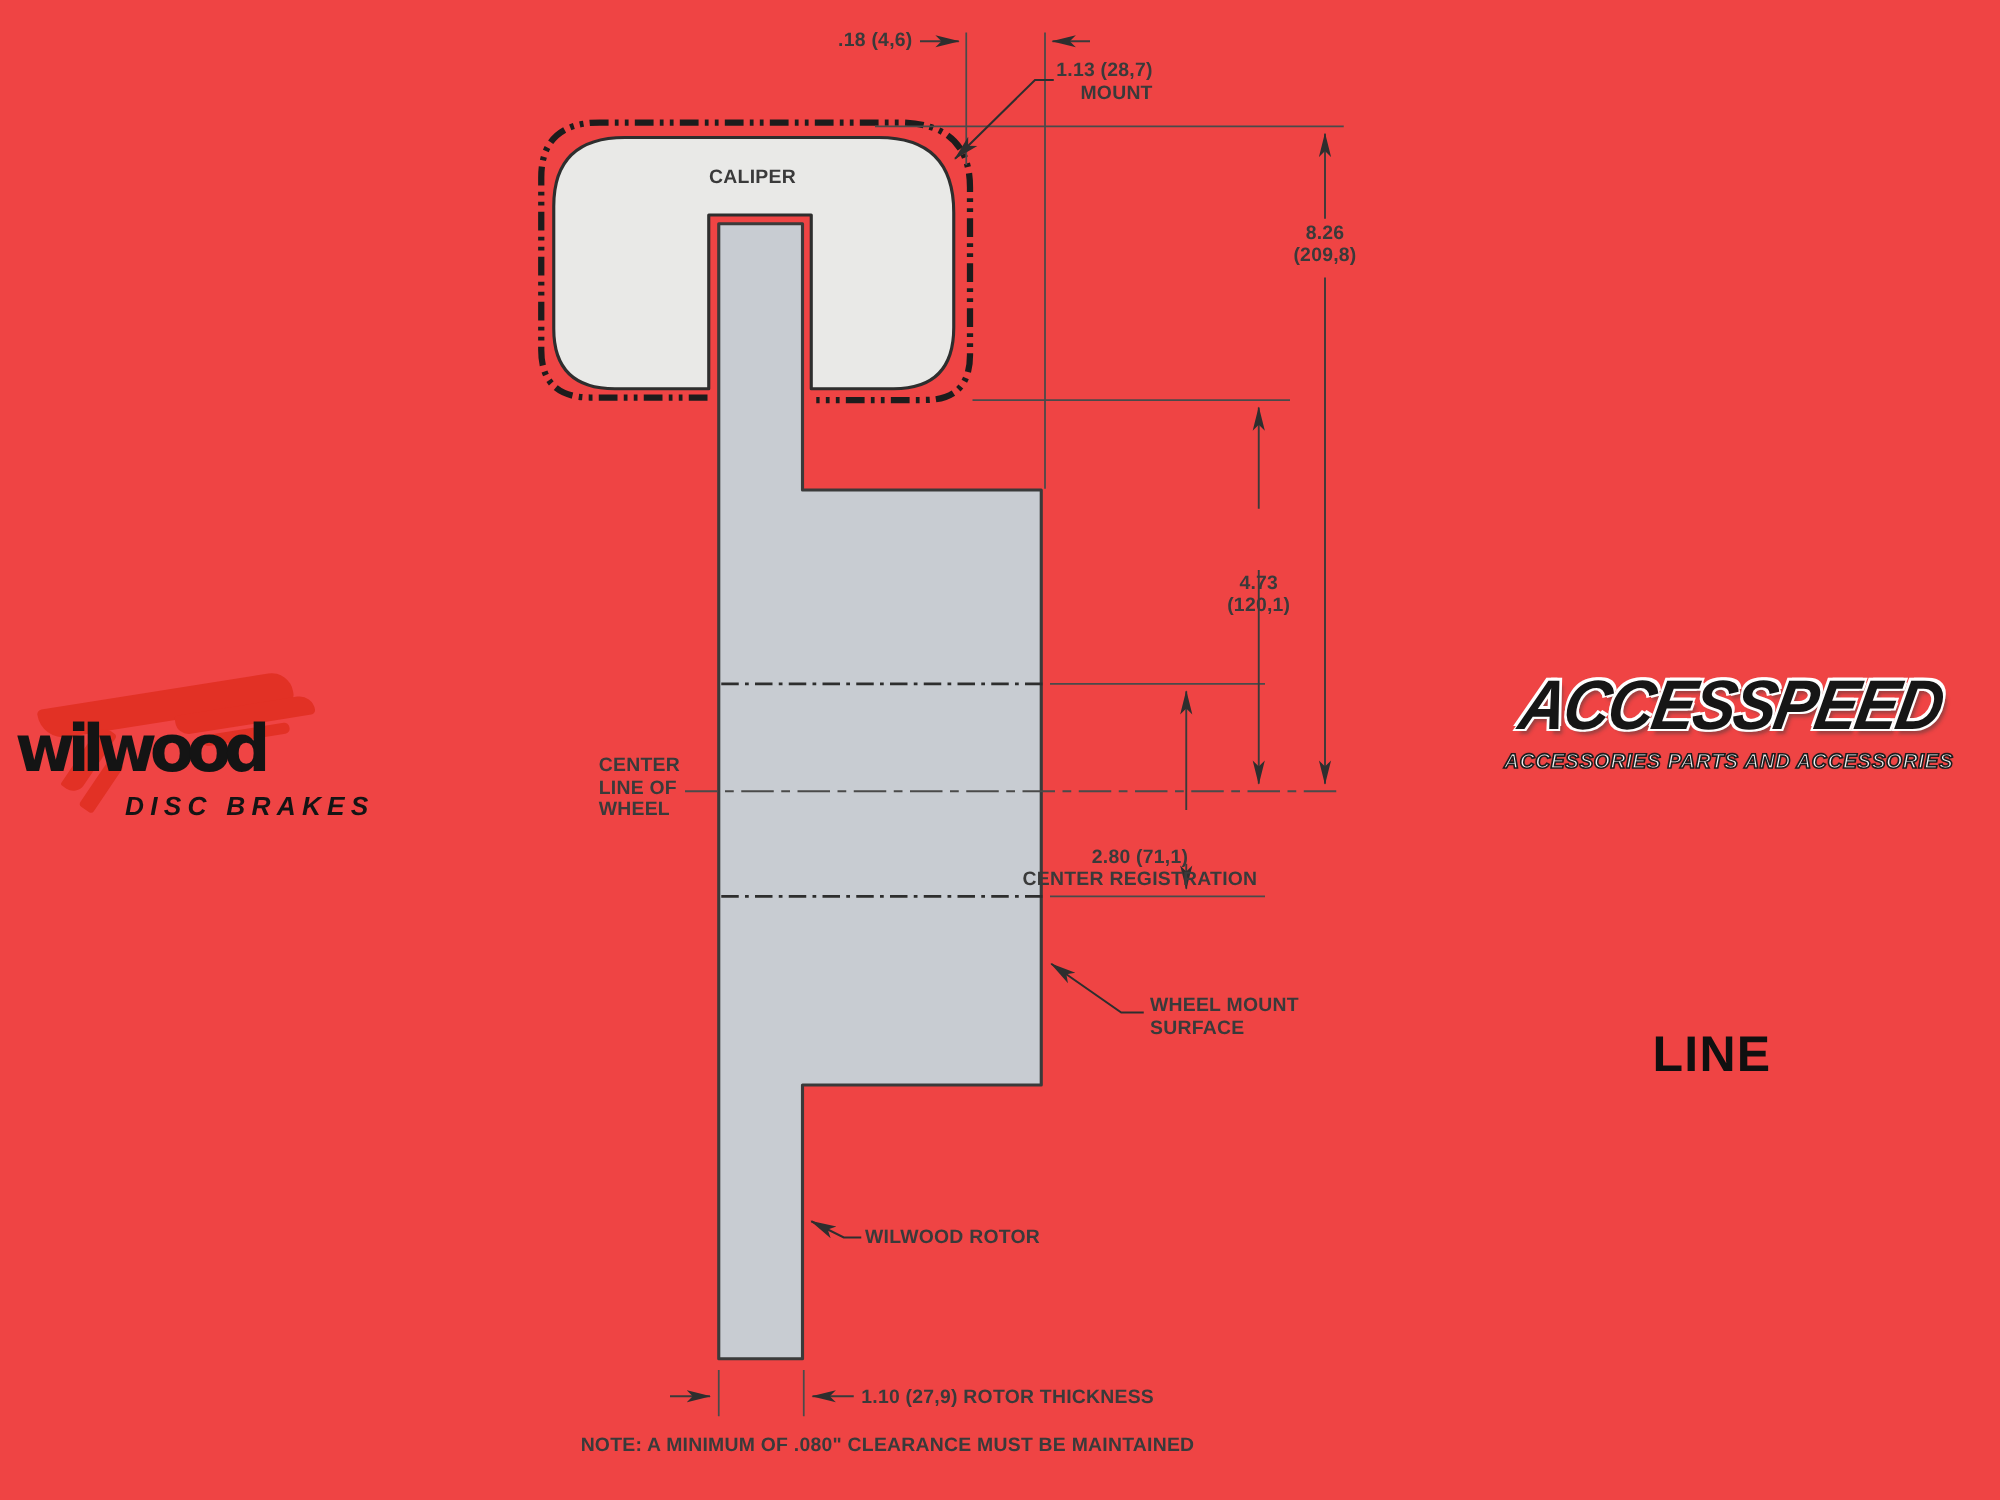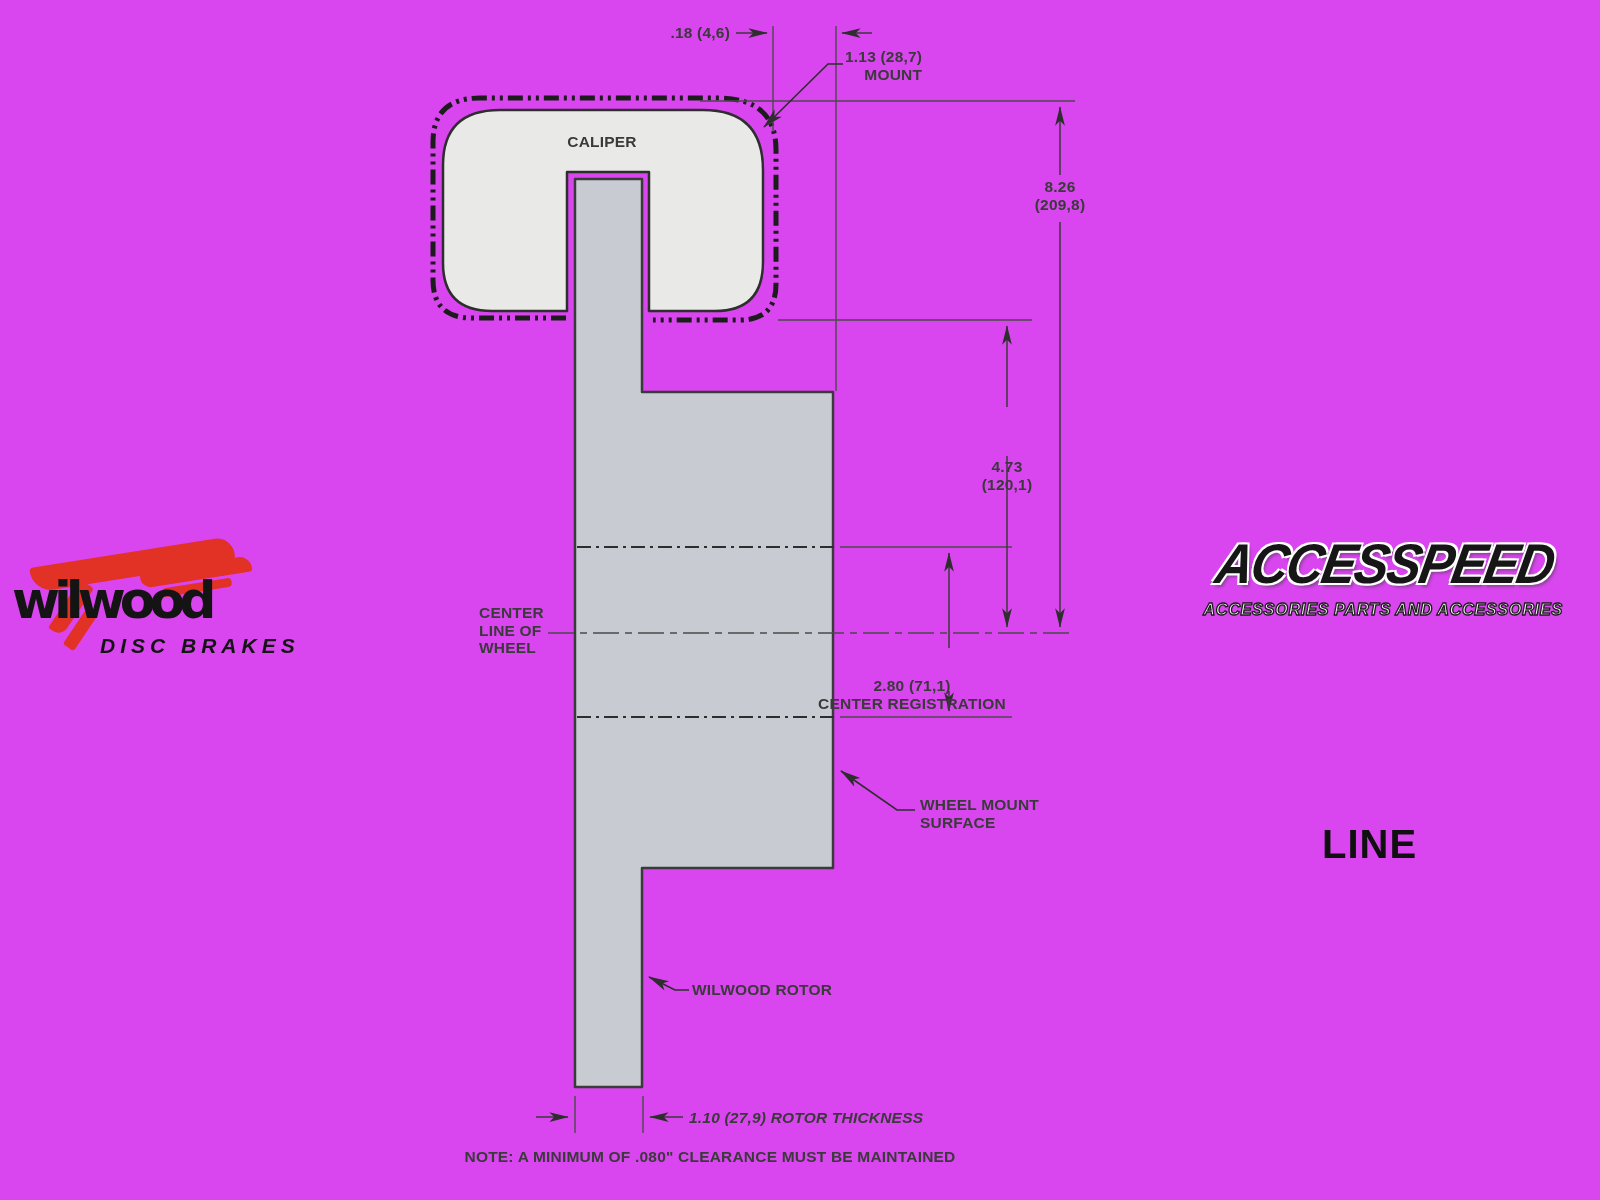--- a/index.html
+++ b/index.html
@@ -1,16 +1,16 @@
 <!DOCTYPE html>
 <html><head>
 <meta charset="utf-8">
 <style>
   html,body{margin:0;padding:0;background:#ffffff;}
-  #stage{position:relative;width:1600px;height:1200px;background:#d946ef;overflow:hidden;
+  #stage{position:relative;width:1600px;height:1200px;background:#ef4444;overflow:hidden;
          font-family:"Liberation Sans",sans-serif;}
   #draw-svg{position:absolute;left:0;top:0;}
   .lbl{position:absolute;font-family:"Liberation Sans",sans-serif;font-weight:bold;
        font-size:15.5px;line-height:17.5px;color:#3a3a3a;letter-spacing:.2px;white-space:nowrap;}
   .center{text-align:center;}
   .right{text-align:right;}
   
   .wilwood{position:absolute;left:12px;top:538px;width:315px;height:130px;}
   .ww-stroke{position:absolute;background:#e23125;}
   .ww-s1{left:18px;top:14px;width:205px;height:25px;transform:rotate(-9deg);
@@ -123,21 +123,21 @@
     <div>CENTER REGISTRATION</div>
   </div>
 
   <div class="lbl" style="left:920px;top:796px;">
     <div>WHEEL MOUNT</div>
     <div>SURFACE</div>
   </div>
 
   <div class="lbl" style="left:692px;top:981px;">WILWOOD ROTOR</div>
 
-  <div class="lbl" style="left:689px;top:1109px;font-style:italic;">1.10 (27,9) ROTOR THICKNESS</div>
+  <div class="lbl" style="left:689px;top:1109px;">1.10 (27,9) ROTOR THICKNESS</div>
 
   <div class="lbl center" style="left:420px;top:1146px;width:580px;line-height:21px;">
     <div>NOTE: A MINIMUM OF .080" CLEARANCE MUST BE MAINTAINED</div>
   </div>
 
   <div class="wilwood">
     <div class="ww-stroke ww-s1"></div>
     <div class="ww-stroke ww-s2"></div>
     <div class="ww-stroke ww-s3"></div>
     <div class="ww-stroke ww-s4"></div>

